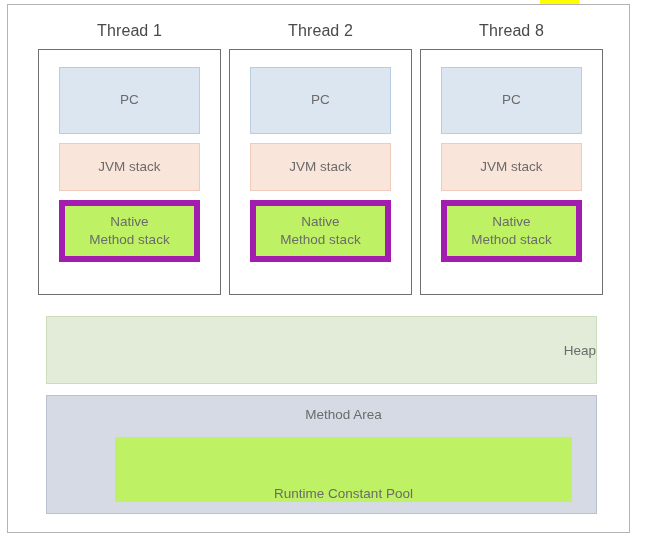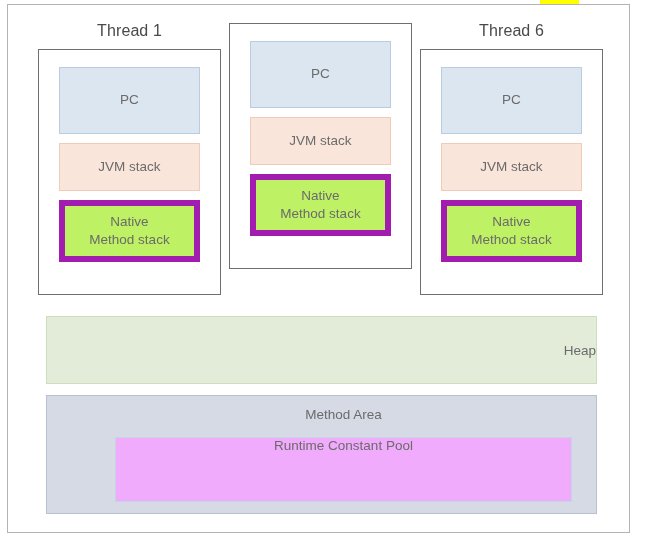--- a/index.html
+++ b/index.html
@@ -128,24 +128,24 @@
     text-align: center;
     font-size: 13.5px;
     color: #6b6b6b;
     line-height: 1;
     padding-bottom: 15px;
   }
   .rcp-box {
     margin: 0 24px;
     height: 65px;
     box-sizing: border-box;
-    background: #f0abfc;
+    background: #bef264;
     border: 1px solid #c6d4e4;
     display: flex;
-    align-items: flex-start;
+    align-items: flex-end;
     justify-content: center;
     font-size: 13.5px;
     color: #6b6b6b;
   }
 
   .nowrap-line { display: block; }
 </style>
 </head>
 <body>
 
@@ -167,38 +167,39 @@
         <div class="mem-block mem-native">
           <span>
             <span class="nowrap-line">Native</span>
             <span class="nowrap-line">Method stack</span>
           </span>
         </div>
       </div>
     </div>
 
     <div class="thread-col">
+      <div class="thread-title">Thread 2</div>
       <div class="thread-box">
         <div class="mem-block mem-pc">
           <span class="nowrap-line">PC</span>
         </div>
         <div class="mem-block mem-jvm">
           <span class="nowrap-line">JVM stack</span>
         </div>
         <div class="mem-block mem-native">
           <span>
             <span class="nowrap-line">Native</span>
             <span class="nowrap-line">Method stack</span>
           </span>
         </div>
       </div>
     </div>
 
     <div class="thread-col">
-      <div class="thread-title">Thread 6</div>
+      <div class="thread-title">Thread 8</div>
       <div class="thread-box">
         <div class="mem-block mem-pc">
           <span class="nowrap-line">PC</span>
         </div>
         <div class="mem-block mem-jvm">
           <span class="nowrap-line">JVM stack</span>
         </div>
         <div class="mem-block mem-native">
           <span>
             <span class="nowrap-line">Native</span>

